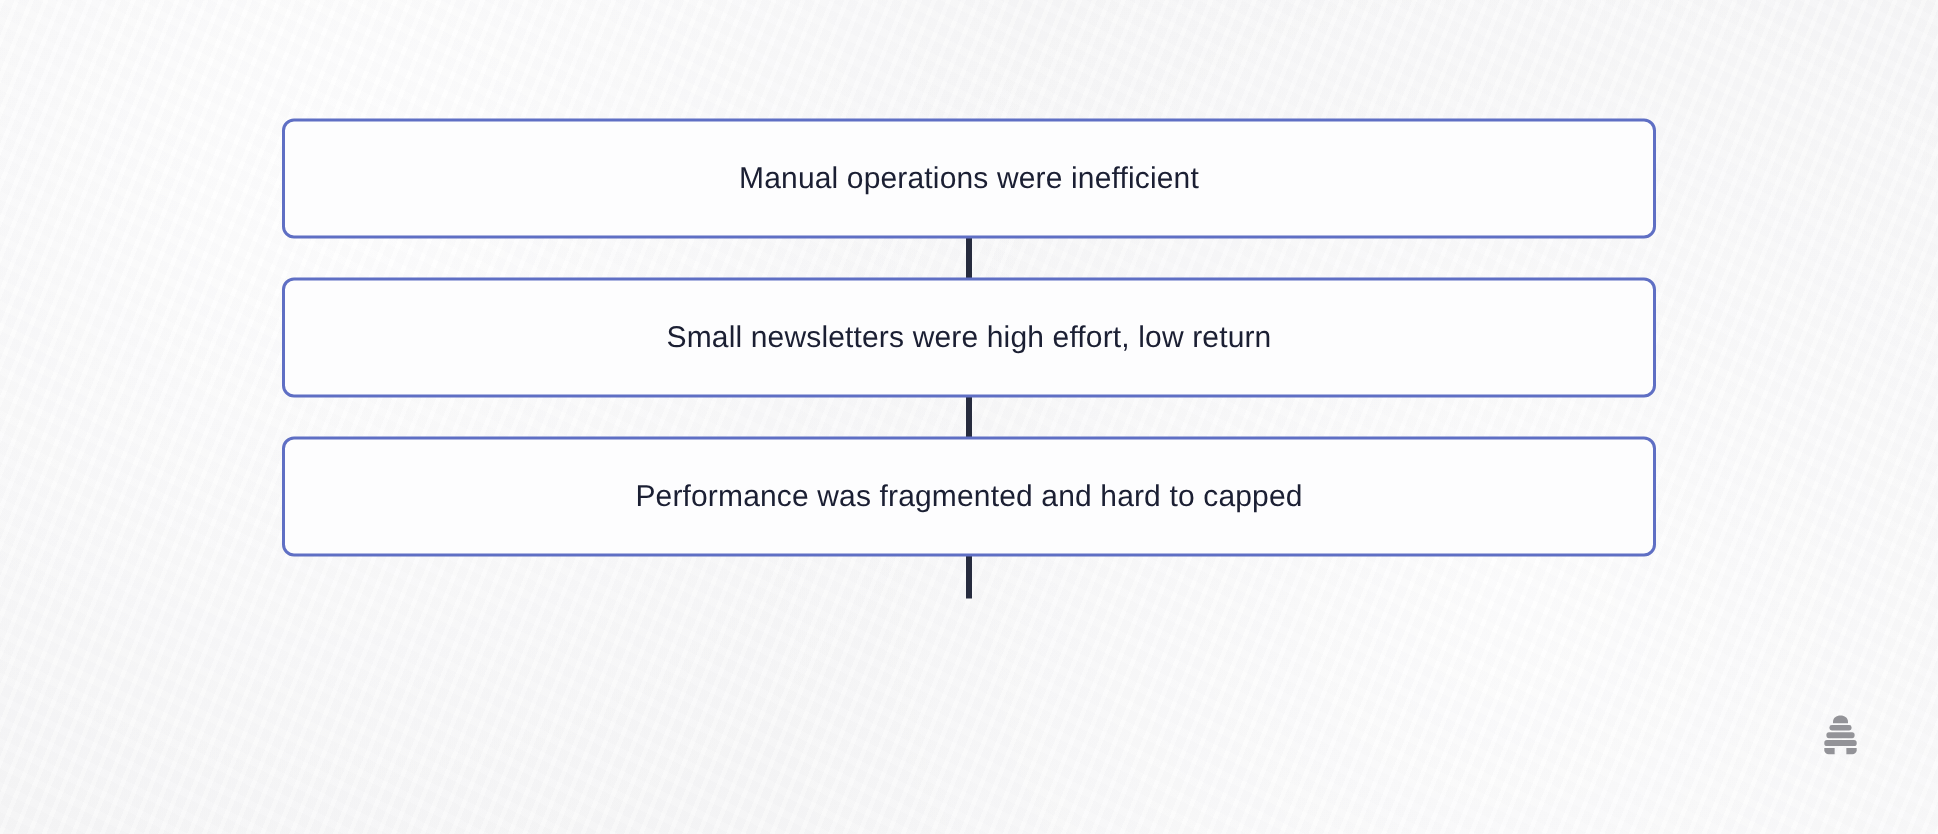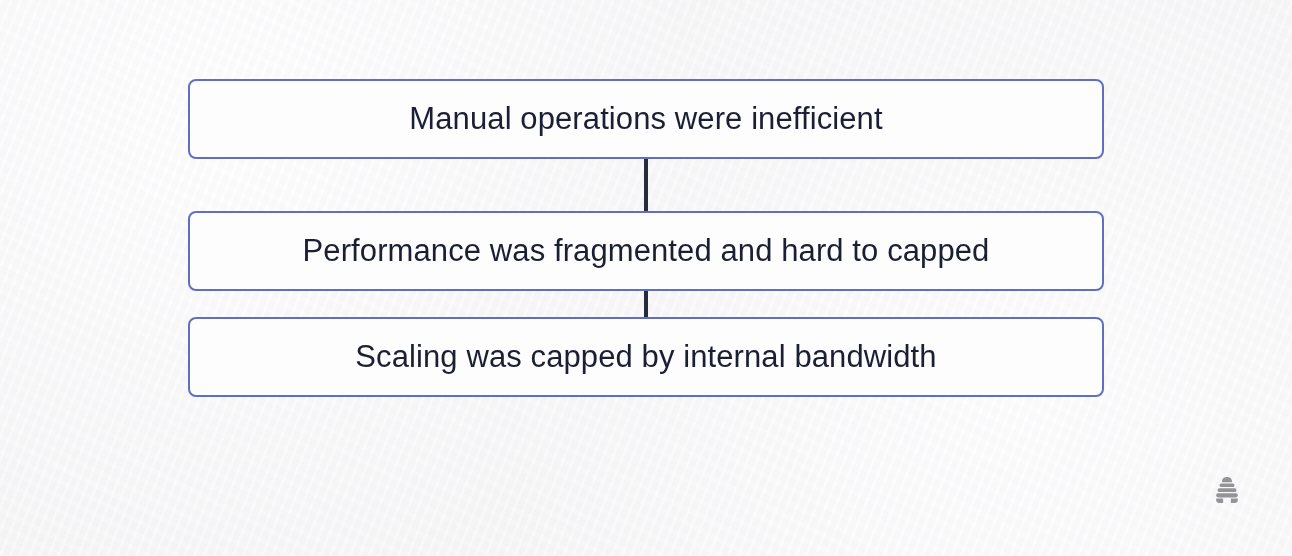--- a/index.html
+++ b/index.html
@@ -68,21 +68,21 @@
     border: 2px solid #5f6fc4;
     border-radius: 8px;
     display: flex;
     align-items: center;
     justify-content: center;
     z-index: 2;
   }
 
   .flow-label {
     color: #1b1f33;
-    font-size: 31px;
+    font-size: 20px;
     line-height: 1.1;
     font-weight: 400;
     letter-spacing: 0.1px;
     white-space: nowrap;
     text-align: center;
   }
 
   
   .flow-connector {
     position: relative;
@@ -119,36 +119,36 @@
   <div id="flow">
 
     <div class="flow-node">
       <span class="flow-label">Manual operations were inefficient</span>
     </div>
 
     <div class="flow-connector">
       <span class="conn-line"></span>
     </div>
 
+    <div class="flow-node">
+      <span class="flow-label">Small newsletters were high effort, low return</span>
+    </div>
 
     <div class="flow-connector">
       <span class="conn-line"></span>
     </div>
 
     <div class="flow-node">
       <span class="flow-label">Performance was fragmented and hard to capped</span>
     </div>
 
     <div class="flow-connector">
       <span class="conn-line"></span>
     </div>
 
-    <div class="flow-node">
-      <span class="flow-label">Scaling was capped by internal bandwidth</span>
-    </div>
 
   </div>
 
   <div id="watermark">
     <svg viewBox="0 0 32 32" width="32" height="32">
 
       <path d="M11 7.2 C11 4.6 13.2 3.0 16 3.0 C18.8 3.0 21 4.6 21 7.2 L21 8.2 L11 8.2 Z" fill="#8e8e93"></path>
 
       <rect x="8.6" y="9.4" width="14.8" height="3.6" rx="1.6" fill="#8e8e93"></rect>
       <rect x="6.6" y="14.2" width="18.8" height="3.9" rx="1.7" fill="#8e8e93"></rect>

